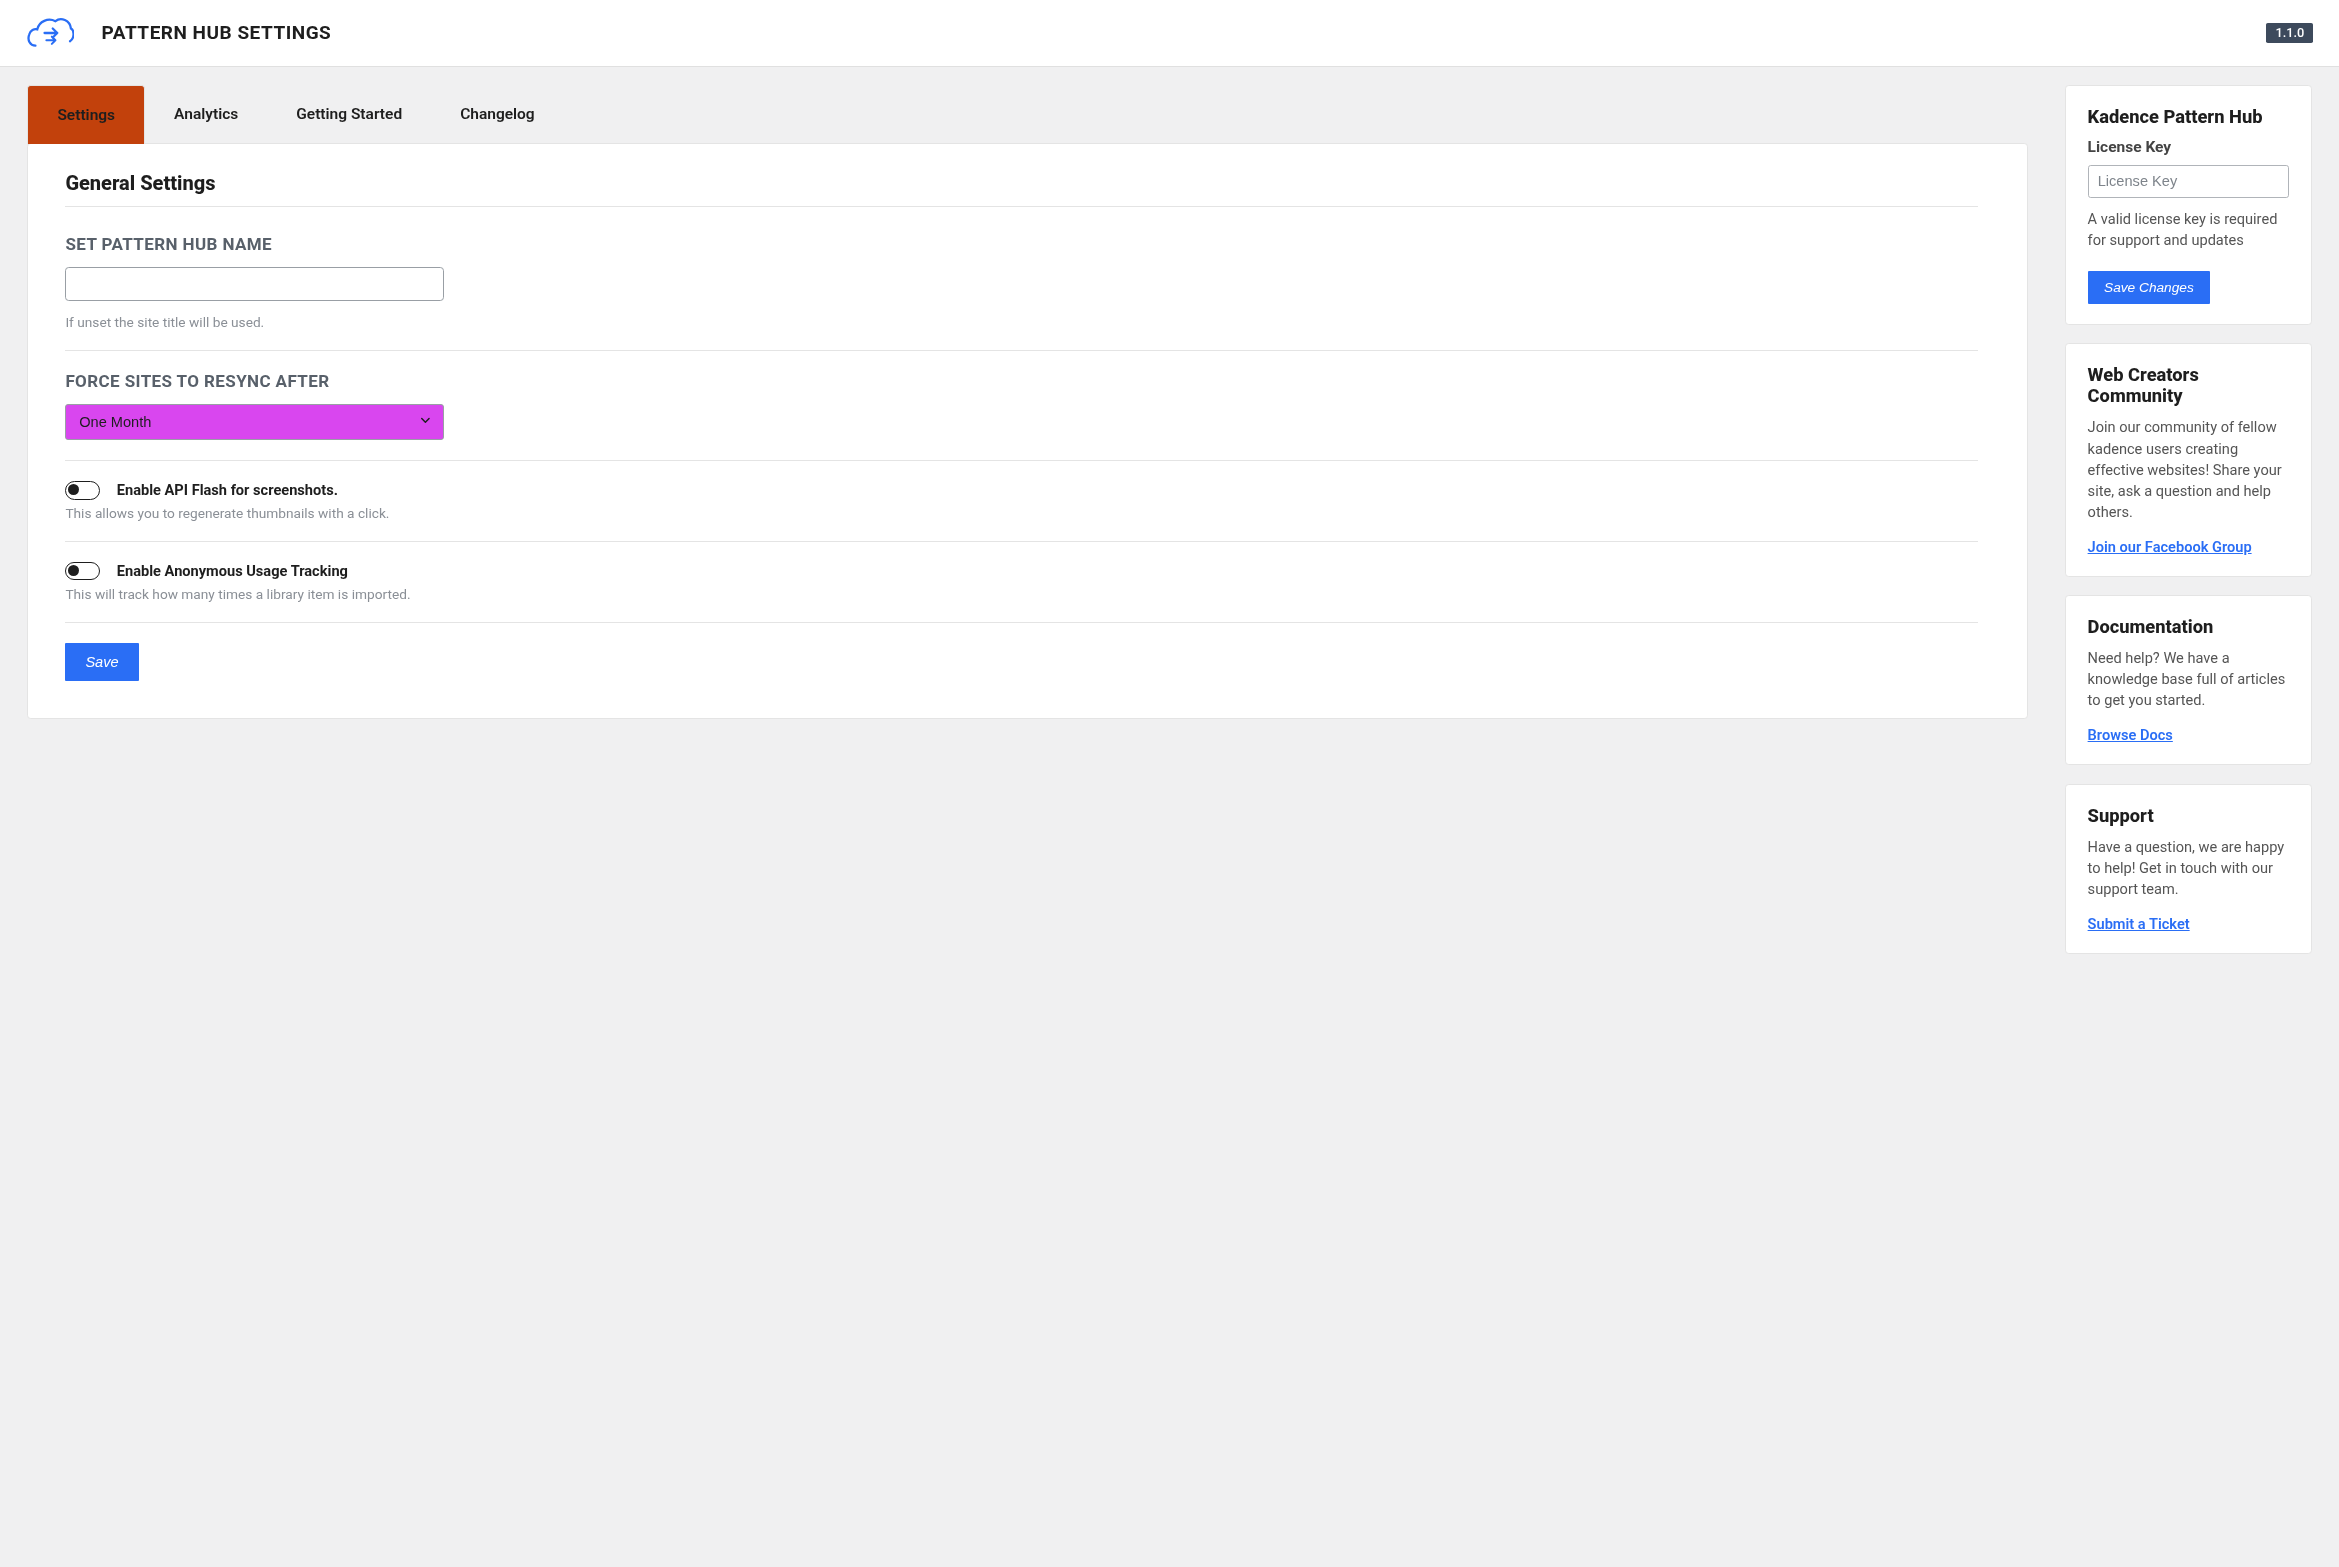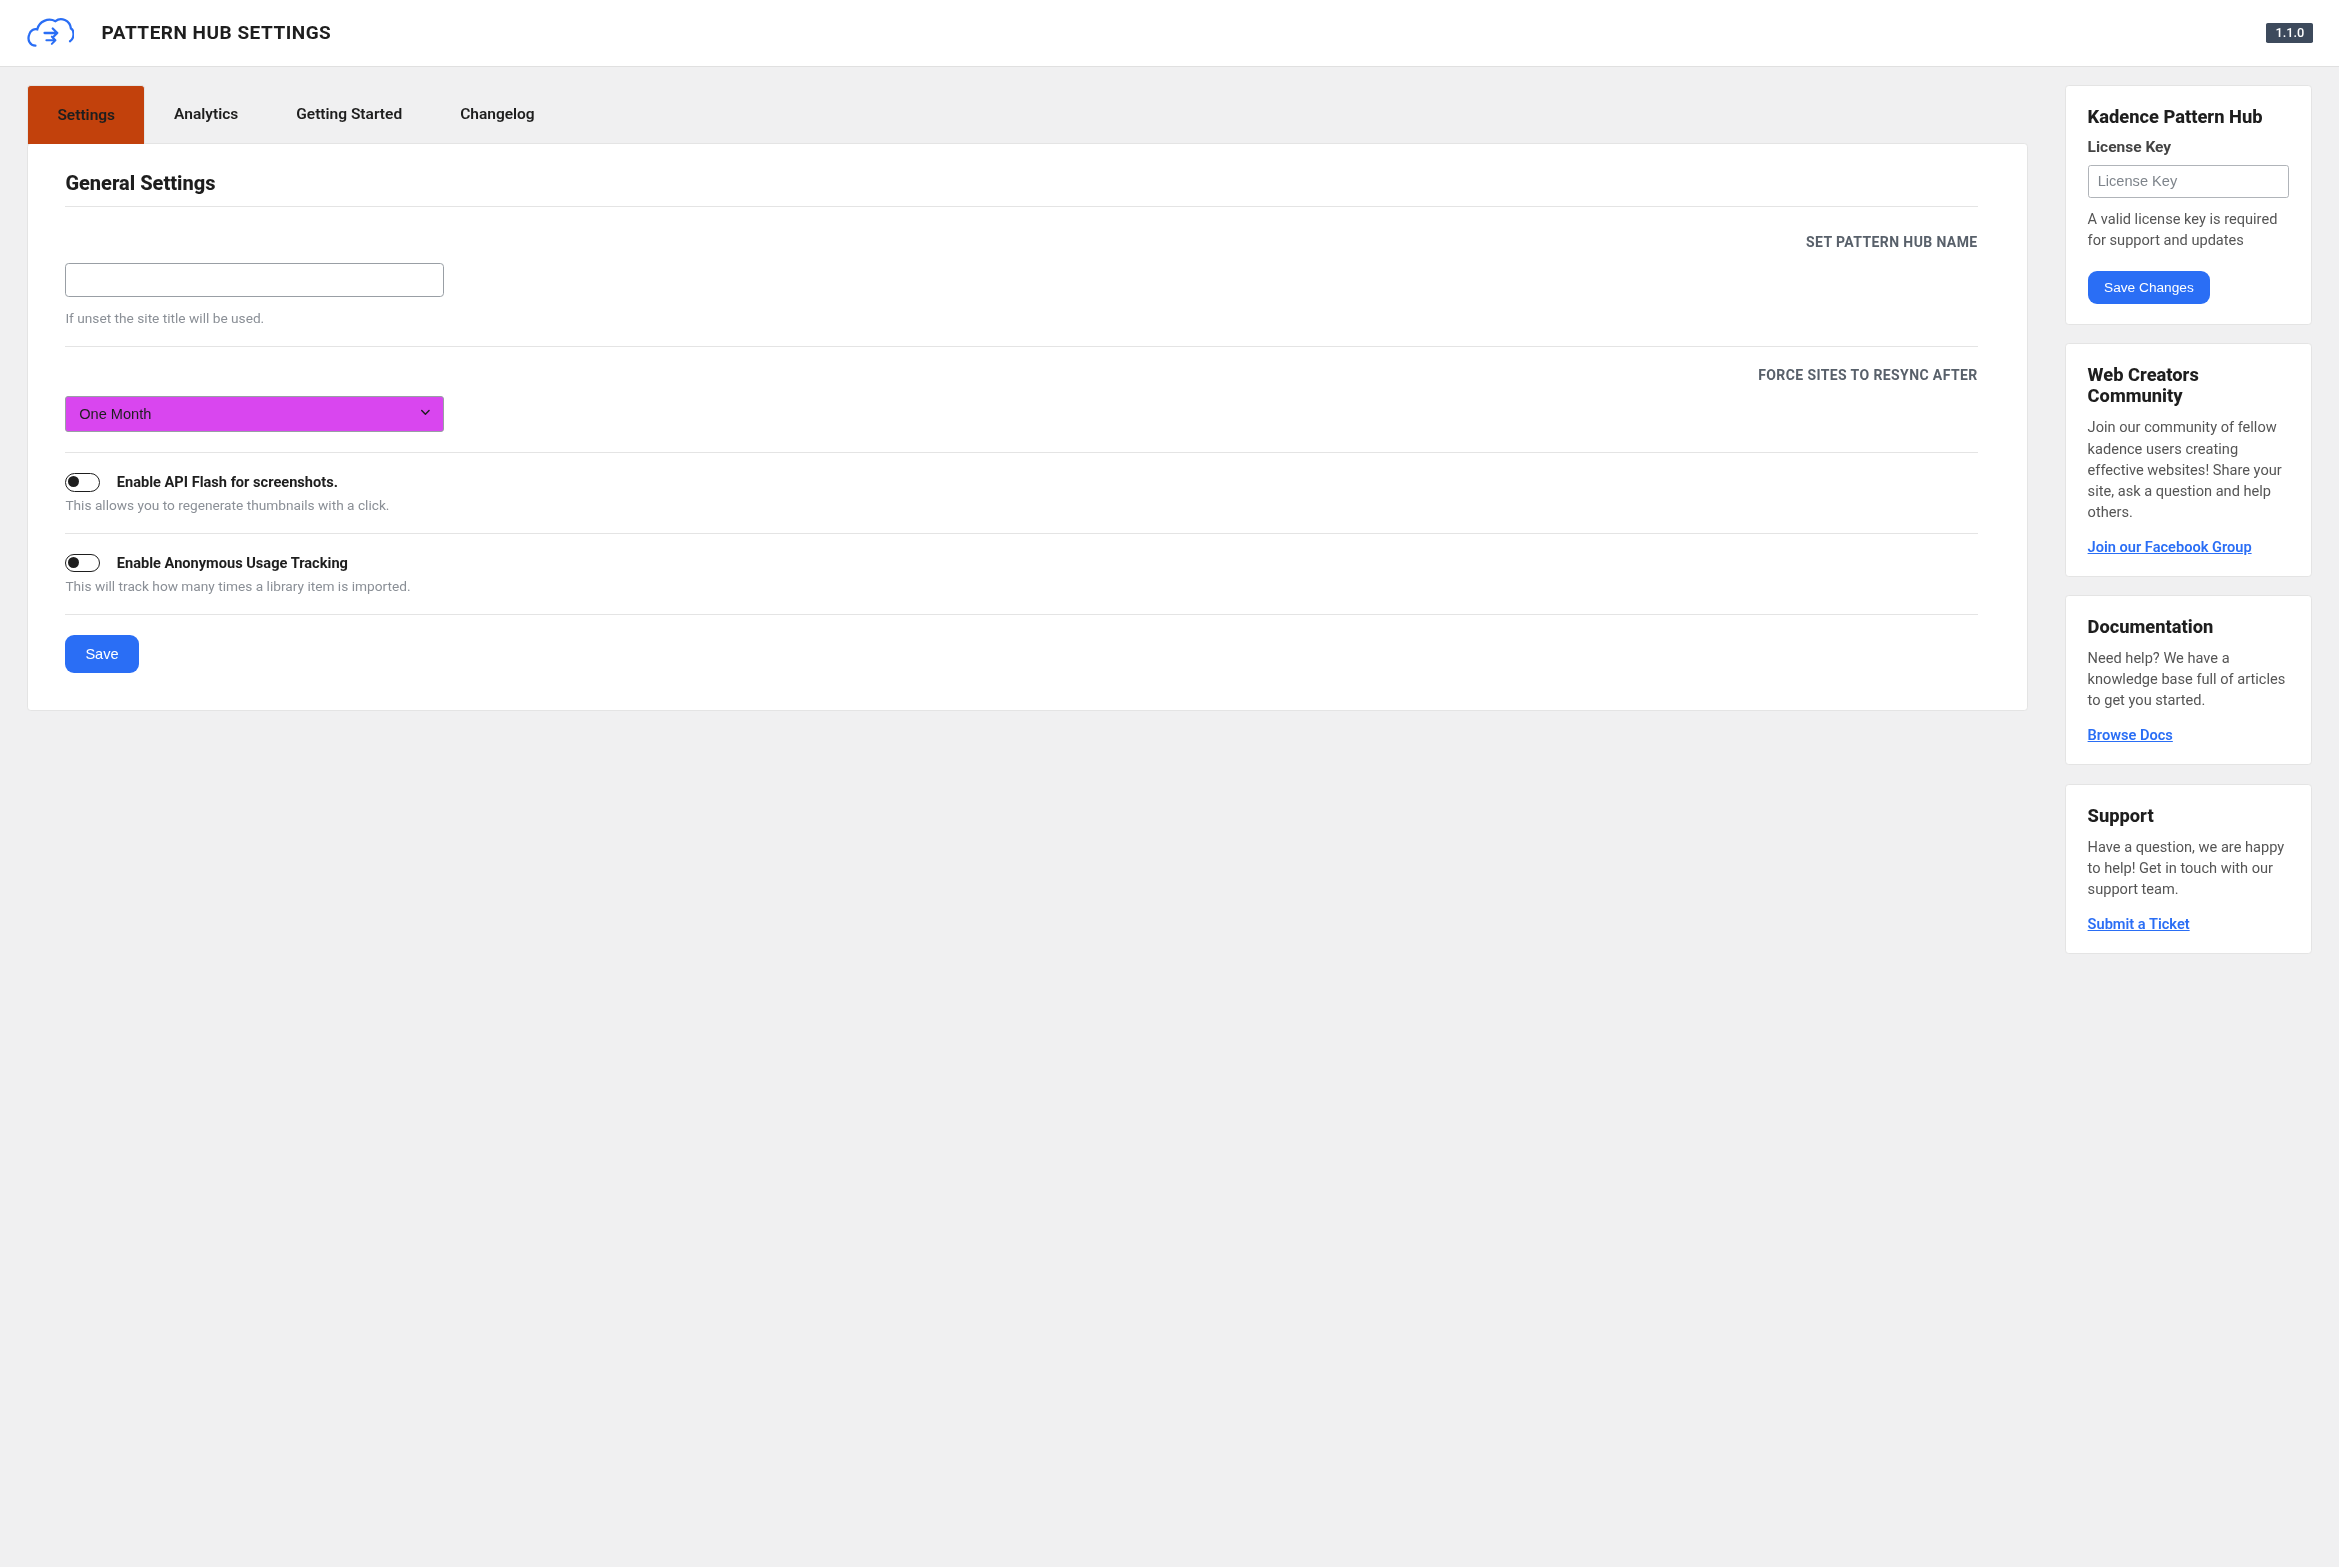--- a/index.html
+++ b/index.html
@@ -120,27 +120,26 @@
   margin-bottom: 20px;
   padding-bottom: 11px;
   border-bottom: 0.9px solid #e4e4e4;
 }
 
 .setting {
   padding: 20px 0;
   border-bottom: 0.9px solid #e4e4e4;
 }
 .setting-label-sm {
-  font-size: 14px;
+  font-size: 17px;
   font-weight: 700;
   letter-spacing: 0.4px;
   color: #58606a;
   margin-bottom: 12.8px;
   text-transform: uppercase;
-  text-align: right;
 }
 .help-text {
   font-size: 13.7px;
   color: #8a8f96;
   margin-top: 12.8px;
 }
 
 .text-input {
   width: 379px;
   max-width: 100%;
@@ -210,23 +209,24 @@
   margin-top: 5.5px;
 }
 
 .btn-primary {
   background: #2a6ef5;
   color: #fff;
   border: none;
   padding: 11px 20px;
   font-size: 14.6px;
   font-weight: 500;
-  border-radius: 9px;
+  border-radius: 1px;
   cursor: pointer;
   margin-top: 20px;
+  font-style: italic;
 }
 
 .sidebar {
   width: 247px;
   flex-shrink: 0;
   display: flex;
   flex-direction: column;
   gap: 18.3px;
 }
 .card {

